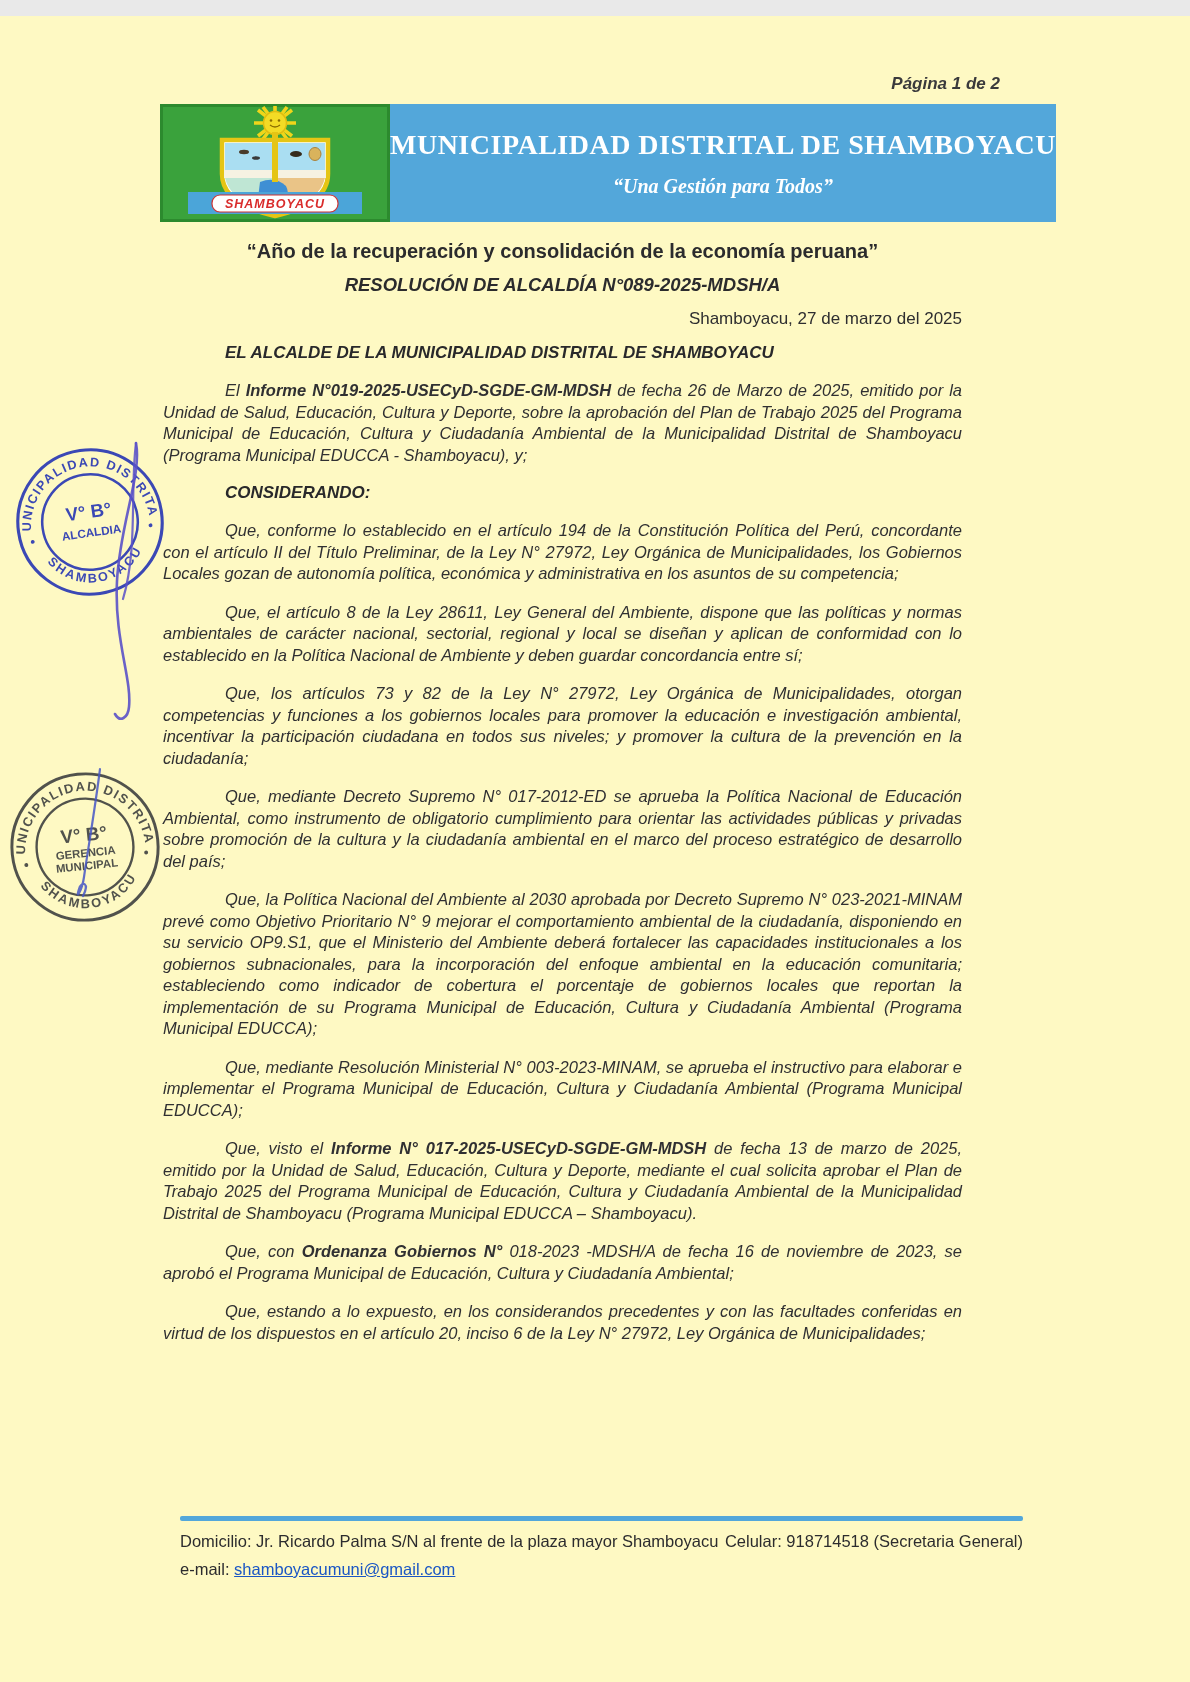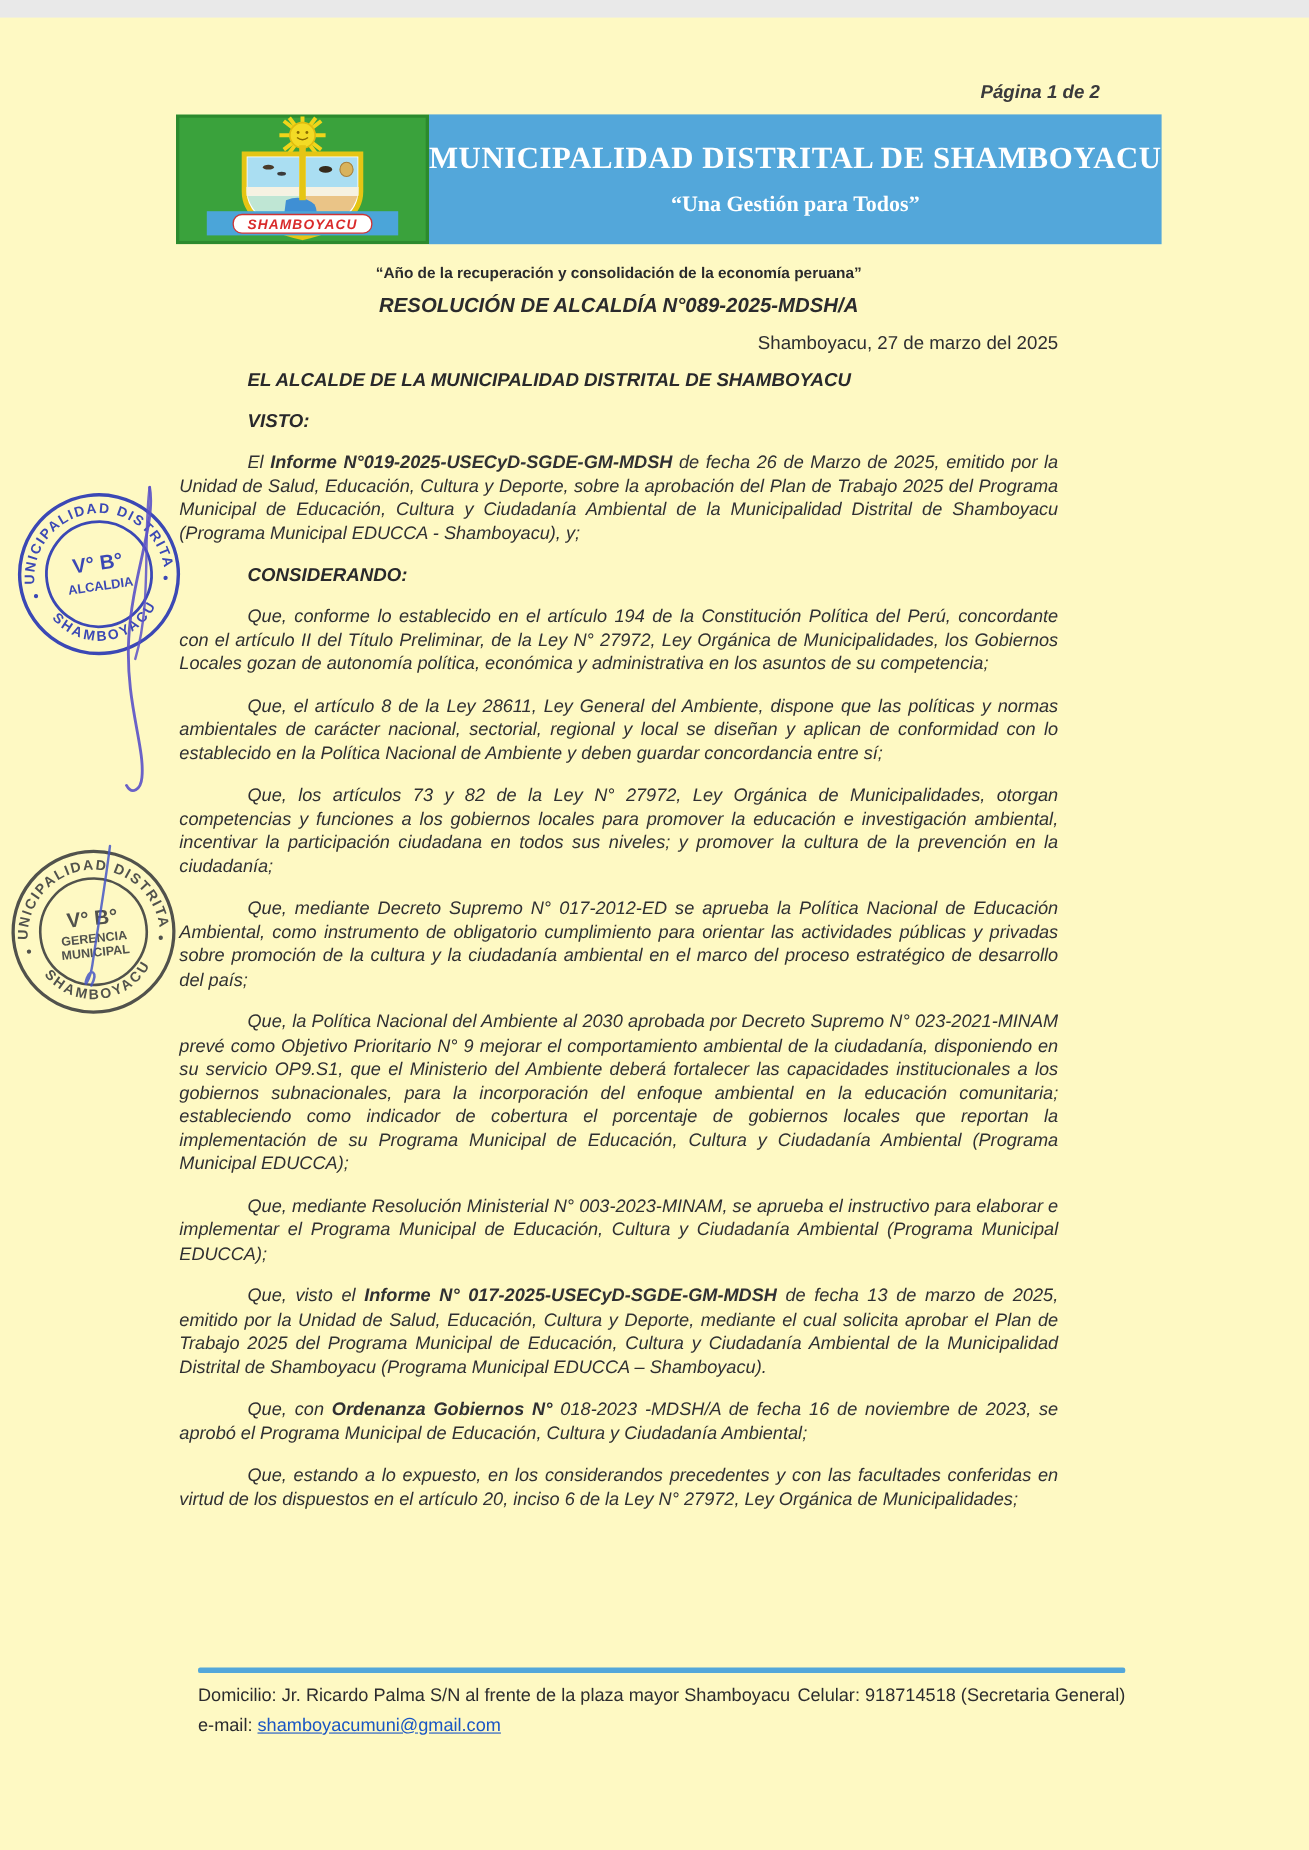--- a/index.html
+++ b/index.html
@@ -18,27 +18,27 @@
   .logo{width:230px;height:118px;flex:0 0 auto;}
   .banner-right{
     flex:1;background:#53a7da;display:flex;flex-direction:column;
     align-items:center;justify-content:center;gap:14px;
   }
   .org-name{
     font-family:Liberation Serif, serif;font-weight:bold;font-size:28px;
     color:#ffffff;letter-spacing:.5px;white-space:nowrap;
   }
   .slogan{
-    font-family:"Liberation Serif",serif;font-weight:bold;
+    font-family:"Liberation Serif",serif;font-weight:bold;font-style:italic;
     font-size:20px;color:#ffffff;
   }
   
   .body-col{position:absolute;top:224px;left:163px;width:799px;}
   .body-col p{margin:0;}
-  .motto{text-align:center;font-weight:bold;font-size:14px;color:#2b2b2d;}
+  .motto{text-align:center;font-weight:bold;font-size:20px;color:#2b2b2d;}
   .res-title{
     text-align:center;font-weight:bold;font-style:italic;font-size:18.5px;
     margin-top:11px !important;color:#2b2b2d;
   }
   .place-date{text-align:right;font-size:17px;margin-top:13px !important;}
   .issuer{
     font-weight:bold;font-style:italic;font-size:17px;margin-top:14px !important;
     margin-left:62px !important;color:#29292b;
   }
   .sec-label{
@@ -130,21 +130,20 @@
       <div class="slogan">“Una Gestión para Todos”</div>
     </div>
   </header>
 
   <main class="body-col">
     <p class="motto">“Año de la recuperación y consolidación de la economía peruana”</p>
     <p class="res-title">RESOLUCIÓN DE ALCALDÍA N°089-2025-MDSH/A</p>
     <p class="place-date">Shamboyacu, 27 de marzo del 2025</p>
     <p class="issuer">EL ALCALDE DE LA MUNICIPALIDAD DISTRITAL DE SHAMBOYACU</p>
 
-    <p class="sec-label">VISTO:</p>
     <p class="para"><span>El </span><b>Informe N°019-2025-USECyD-SGDE-GM-MDSH</b><span> de fecha 26 de Marzo de 2025, emitido por la Unidad de Salud, Educación, Cultura y Deporte, sobre la aprobación del Plan de Trabajo 2025 del Programa Municipal de Educación, Cultura y Ciudadanía Ambiental de la Municipalidad Distrital de Shamboyacu (Programa Municipal EDUCCA - Shamboyacu), y;</span></p>
 
     <p class="sec-label">CONSIDERANDO:</p>
     <p class="para">Que, conforme lo establecido en el artículo 194 de la Constitución Política del Perú, concordante con el artículo II del Título Preliminar, de la Ley N° 27972, Ley Orgánica de Municipalidades, los Gobiernos Locales gozan de autonomía política, económica y administrativa en los asuntos de su competencia;</p>
     <p class="para">Que, el artículo 8 de la Ley 28611, Ley General del Ambiente, dispone que las políticas y normas ambientales de carácter nacional, sectorial, regional y local se diseñan y aplican de conformidad con lo establecido en la Política Nacional de Ambiente y deben guardar concordancia entre sí;</p>
     <p class="para">Que, los artículos 73 y 82 de la Ley N° 27972, Ley Orgánica de Municipalidades, otorgan competencias y funciones a los gobiernos locales para promover la educación e investigación ambiental, incentivar la participación ciudadana en todos sus niveles; y promover la cultura de la prevención en la ciudadanía;</p>
     <p class="para">Que, mediante Decreto Supremo N° 017-2012-ED se aprueba la Política Nacional de Educación Ambiental, como instrumento de obligatorio cumplimiento para orientar las actividades públicas y privadas sobre promoción de la cultura y la ciudadanía ambiental en el marco del proceso estratégico de desarrollo del país;</p>
     <p class="para">Que, la Política Nacional del Ambiente al 2030 aprobada por Decreto Supremo N° 023-2021-MINAM prevé como Objetivo Prioritario N° 9 mejorar el comportamiento ambiental de la ciudadanía, disponiendo en su servicio OP9.S1, que el Ministerio del Ambiente deberá fortalecer las capacidades institucionales a los gobiernos subnacionales, para la incorporación del enfoque ambiental en la educación comunitaria; estableciendo como indicador de cobertura el porcentaje de gobiernos locales que reportan la implementación de su Programa Municipal de Educación, Cultura y Ciudadanía Ambiental (Programa Municipal EDUCCA);</p>
     <p class="para">Que, mediante Resolución Ministerial N° 003-2023-MINAM, se aprueba el instructivo para elaborar e implementar el Programa Municipal de Educación, Cultura y Ciudadanía Ambiental (Programa Municipal EDUCCA);</p>
     <p class="para"><span>Que, visto el </span><b>Informe N° 017-2025-USECyD-SGDE-GM-MDSH</b><span> de fecha 13 de marzo de 2025, emitido por la Unidad de Salud, Educación, Cultura y Deporte, mediante el cual solicita aprobar el Plan de Trabajo 2025 del Programa Municipal de Educación, Cultura y Ciudadanía Ambiental de la Municipalidad Distrital de Shamboyacu (Programa Municipal EDUCCA – Shamboyacu).</span></p>

